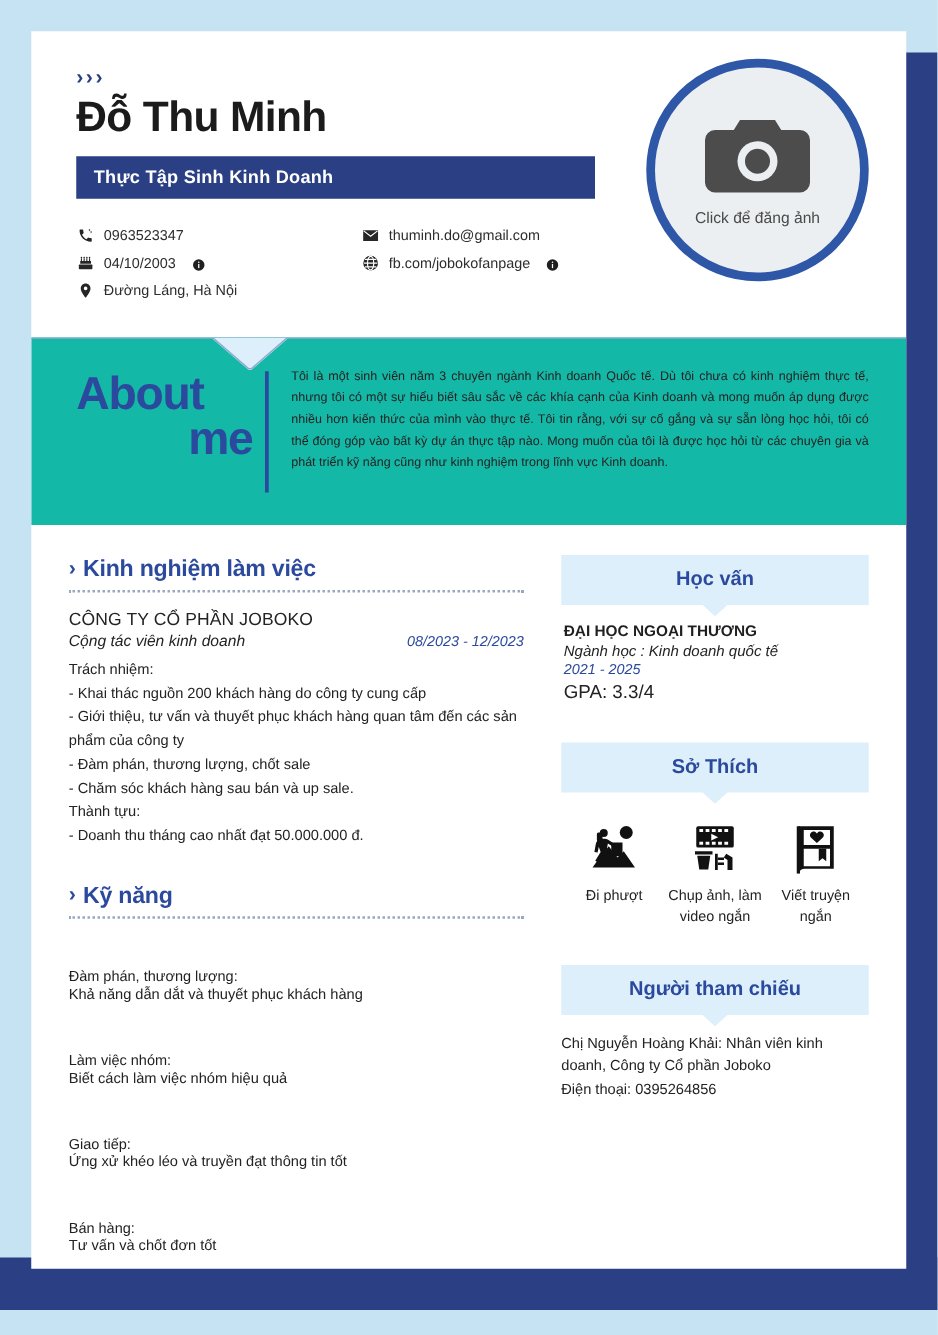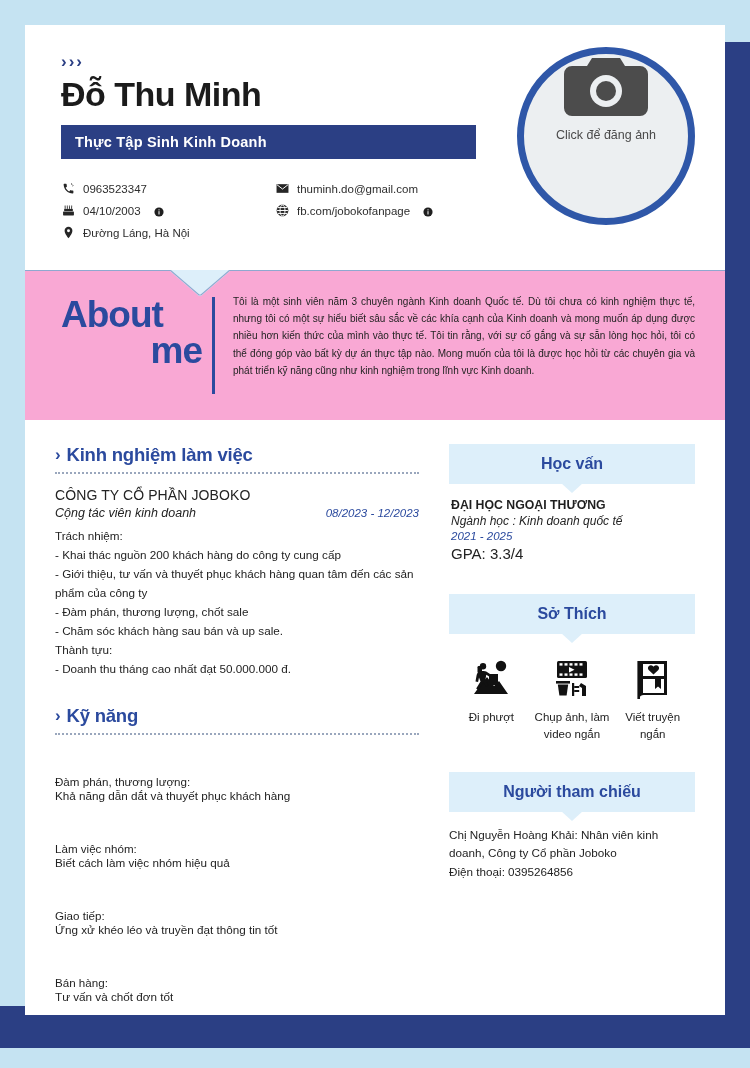--- a/index.html
+++ b/index.html
@@ -69,21 +69,21 @@
   }
   .c-row {
     display: flex;
     align-items: flex-end;
     gap: 8px;
     font-size: 11.5px;
     color: #2d2d2d;
     height: 22px;
   }
   .c-col-left { position:absolute; left:0; top:0; width: 215px; }
-  .c-col-right { position:absolute; left: 214px; top: 0; width: 230px; }
+  .c-col-right { position:absolute; left: 228px; top: 0; width: 230px; }
   .c-ico {
     width: 14px; height: 14px;
     display: inline-flex; align-items: center; justify-content: center;
     flex: 0 0 14px;
   }
   .c-ico svg { display:block; }
   .infodot {
     display: inline-flex;
     width: 10px; height: 10px;
     margin-left: 5px;
@@ -91,33 +91,34 @@
   .photo {
     position: absolute;
     right: 30px; top: 22px;
     width: 178px; height: 178px;
     border-radius: 50%;
     border: 7px solid #2f57a8;
     background: #eceff1;
     display: flex;
     flex-direction: column;
     align-items: center;
+    justify-content: center;
     cursor: pointer;
   }
   .photo .cam { margin-bottom: 2px; }
   .photo .caption {
     font-size: 12.5px;
     color: #4a4a4a;
     margin-top: 2px;
   }
 
   
   .about {
     position: relative;
-    background: #f9a8d4;
+    background: #14b8a6;
     border-top: 1px solid #8fa8cf;
     padding: 22px 26px 22px 30px;
     display: flex;
     gap: 0px;
     min-height: 150px;
   }
   .about-notch {
     position: absolute;
     left: 145px; top: -1px;
     width: 60px; height: 26px;
@@ -185,21 +186,21 @@
 
   .job-company {
     font-size: 14px;
     color: #232323;
     letter-spacing: .1px;
     margin-bottom: 3px;
   }
   .job-row {
     display: flex;
     justify-content: space-between;
-    align-items: center;
+    align-items: flex-end;
     margin-bottom: 7px;
   }
   .job-role {
     font-size: 12.5px;
     font-style: italic;
     color: #232323;
   }
   .job-date {
     font-size: 11.5px;
     font-style: italic;

